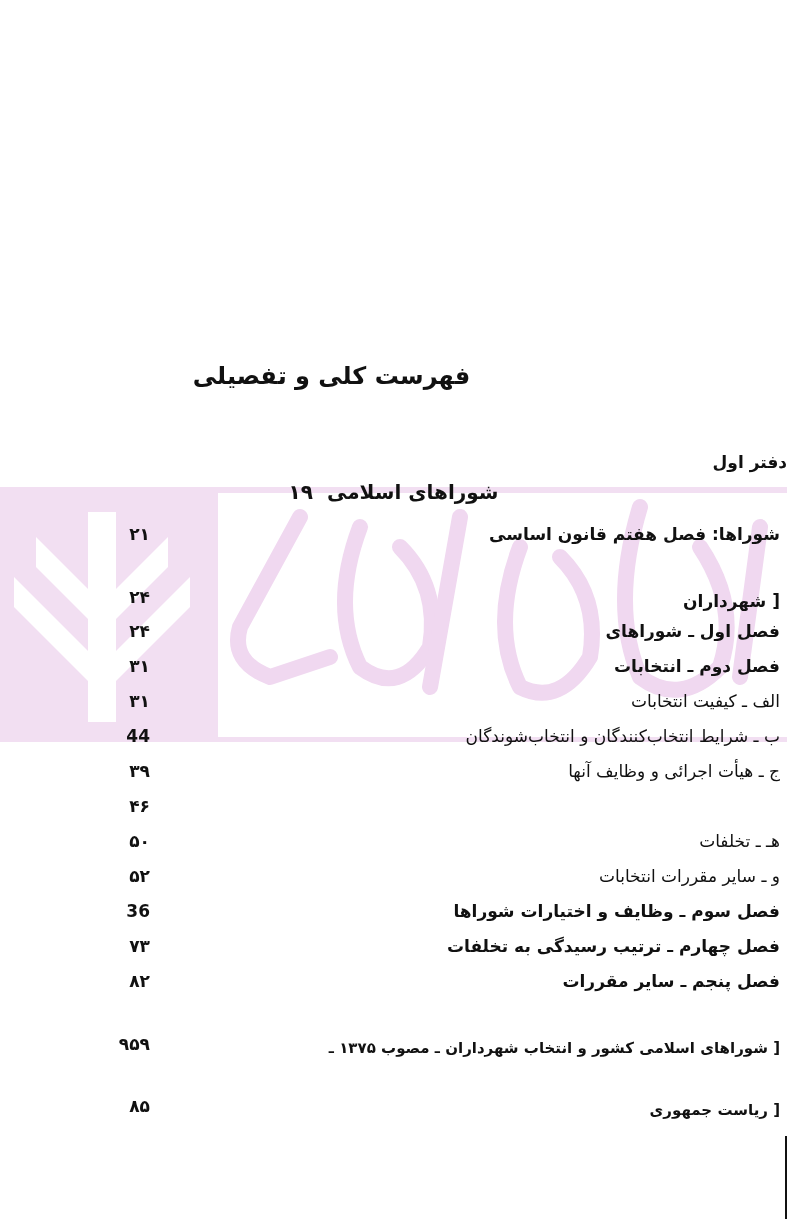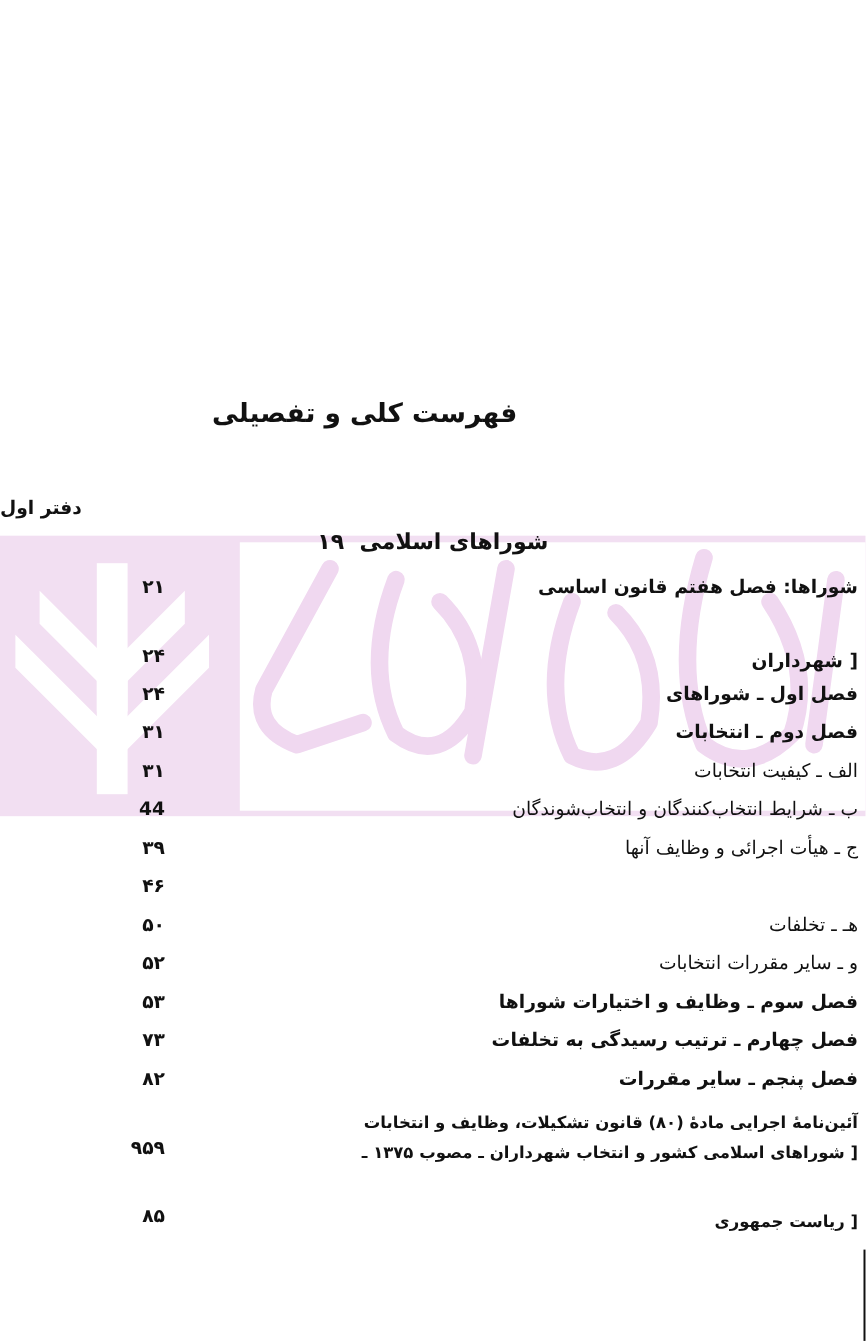--- a/index.html
+++ b/index.html
@@ -7,21 +7,21 @@
     width: 787px; height: 1219px; background: #ffffff; position: relative; overflow: hidden;
     font-family: "DejaVu Sans", sans-serif; color: #111;
   }
   .wm-band { position: absolute; left: 0; top: 487px; width: 787px; height: 255px; background: #f2dff2; }
   .wm-inner { position: absolute; left: 218px; top: 493px; width: 569px; height: 244px; background: #ffffff; }
   .wm-svg { position: absolute; left: 0; top: 487px; width: 787px; height: 255px; }
   .page-right-rule { position: absolute; left: 785px; top: 1136px; width: 2px; height: 83px; background: #111; }
 
   .title { position: absolute; top: 362px; left: 12px; width: 639px; text-align: center; direction: rtl;
     font-size: 24px; font-weight: bold; }
-  .book { position: absolute; top: 452px; left: 0; width: 787px; text-align: left; direction: rtl;
+  .book { position: absolute; top: 452px; left: 0; width: 787px; text-align: right; direction: rtl;
     font-size: 17px; font-weight: bold; }
   .book-sub { position: absolute; top: 480px; left: 0; width: 787px; text-align: center; direction: rtl;
     font-size: 20px; font-weight: bold; }
   .book-sub .pg { margin-right: 14px; }
 
   .toc { position: absolute; left: 100px; top: 520px; width: 680px; }
   .row { position: relative; direction: rtl; height: 35px; }
   .row .txt { position: absolute; right: 0; top: 4px; white-space: nowrap; font-size: 17px; }
   .row .num { position: absolute; left: 0; width: 50px; top: 4px; font-size: 17px; font-weight: bold; }
   .row.b .txt { font-weight: bold; }
@@ -97,32 +97,31 @@
   <div class="row">
     <span class="txt">هـ ـ تخلفات</span>
     <span class="num">۵۰</span>
   </div>
   <div class="row">
     <span class="txt">و ـ سایر مقررات انتخابات</span>
     <span class="num">۵۲</span>
   </div>
   <div class="row b">
     <span class="txt">فصل سوم ـ وظایف و اختیارات شوراها</span>
-    <span class="num">۵۳</span>
+    <span class="num">36</span>
   </div>
   <div class="row b">
     <span class="txt">فصل چهارم ـ ترتیب رسیدگی به تخلفات</span>
     <span class="num">۷۳</span>
   </div>
   <div class="row b">
     <span class="txt">فصل پنجم ـ سایر مقررات</span>
     <span class="num">۸۲</span>
   </div>
   <div class="row b sm two">
-    <span class="txt">آئین‌نامهٔ اجرایی مادهٔ (۸۰) قانون تشکیلات، وظایف و انتخابات</span>
     <span class="txt l2">[ شوراهای اسلامی کشور و انتخاب شهرداران ـ مصوب ۱۳۷۵ ـ</span>
     <span class="num">۹۵۹</span>
   </div>
   <div class="row b sm two">
     <span class="txt l2">[ ریاست جمهوری</span>
     <span class="num">۸۵</span>
   </div>
 </div>
 
 <div class="page-right-rule"></div>

